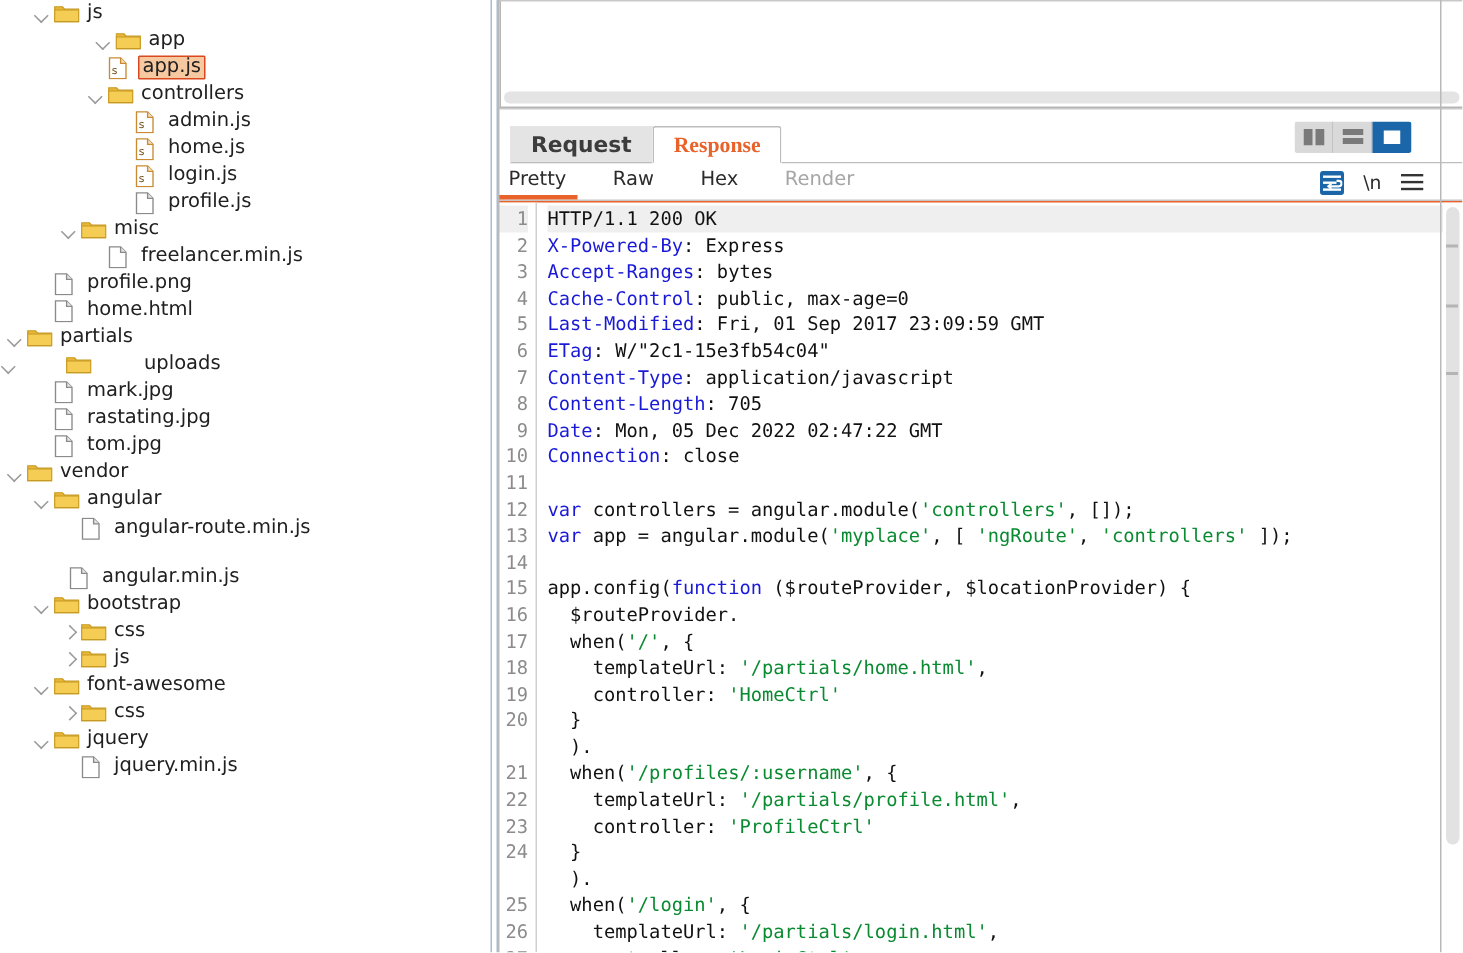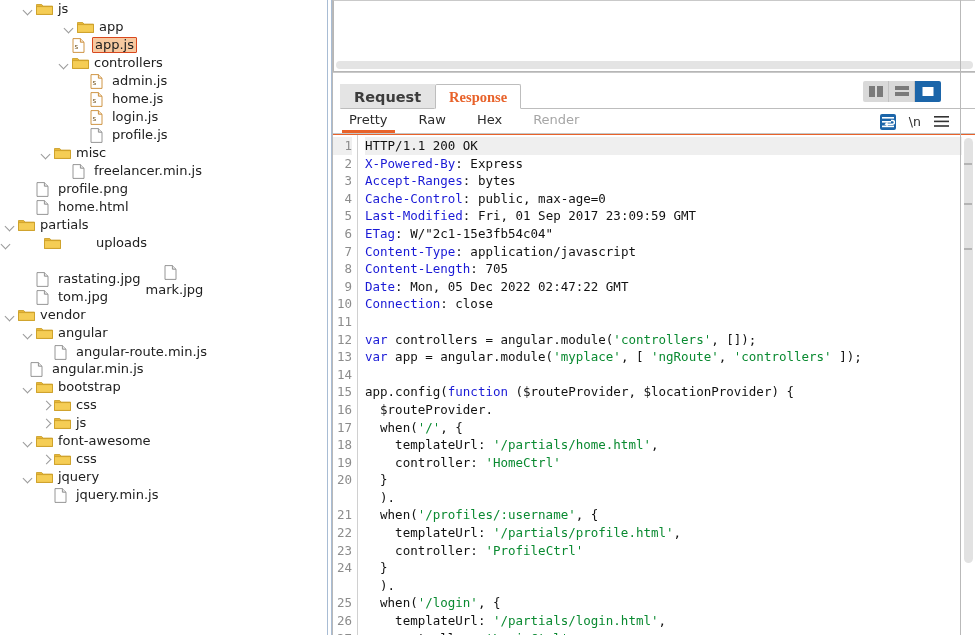--- a/index.html
+++ b/index.html
@@ -148,21 +148,20 @@
   .lt-btn:last-child{border-right:none;}
   .lt-btn.on{background:#1b65a9;}
 
   
   #view-tabs{
     position:relative;
     height:25px;
     display:flex;align-items:center;
     border-bottom:1px solid #c6c6c6;
     background:#ffffff;
-    padding-left:10px;
     box-sizing:border-box;
   }
   .vtab{
     font-size:13px;color:#2b2b2b;
     padding:0 7px;height:24px;line-height:22px;
     margin-right:17px;
     box-sizing:border-box;cursor:pointer;
   }
   .vtab.active{border-bottom:3px solid #e8622a;font-weight:normal;}
   .vtab.disabled{color:#a6a6a6;}
@@ -385,21 +384,21 @@
         <li class="tree-row" style="padding-left: 0; gap: 30px;">
           <span class="twisty down"></span>
           <span class="ico">
             <svg width="17" height="14" viewBox="0 0 17 14">
               <path d="M0.5 2.5 h5.2 l1.4 1.6 h9.4 v8.4 h-16 z" fill="#e8b637" stroke="#c79a22" stroke-width="0.8"></path>
               <path d="M0.5 4.6 h16 v7.8 h-16 z" fill="#f5cd55" stroke="#c79a22" stroke-width="0.7"></path>
             </svg>
           </span>
           <span class="lbl">uploads</span>
         </li>
-        <li class="tree-row" style="padding-left: 22px; flex-direction: column;">
+        <li class="tree-row" style="padding-left: 22px;">
           <span class="twisty"></span>
           <span class="ico">
             <svg width="13" height="15" viewBox="0 0 13 15">
               <path d="M1 0.6 h7.4 l3.6 3.6 v10.2 h-11 z" fill="#ffffff" stroke="#8a8a8a" stroke-width="0.9"></path>
               <path d="M8.4 0.6 v3.6 h3.6" fill="#e4e4e4" stroke="#8a8a8a" stroke-width="0.9"></path>
             </svg>
           </span>
           <span class="lbl">mark.jpg</span>
         </li>
         <li class="tree-row" style="padding-left: 22px;">
@@ -445,21 +444,21 @@
         <li class="tree-row" style="padding-left: 40px; align-items: flex-end;">
           <span class="twisty"></span>
           <span class="ico">
             <svg width="13" height="15" viewBox="0 0 13 15">
               <path d="M1 0.6 h7.4 l3.6 3.6 v10.2 h-11 z" fill="#ffffff" stroke="#8a8a8a" stroke-width="0.9"></path>
               <path d="M8.4 0.6 v3.6 h3.6" fill="#e4e4e4" stroke="#8a8a8a" stroke-width="0.9"></path>
             </svg>
           </span>
           <span class="lbl">angular-route.min.js</span>
         </li>
-        <li class="tree-row" style="padding-left: 16px;">
+        <li class="tree-row" style="padding-left: 32px; margin-top: 16px;">
           <span class="twisty"></span>
           <span class="ico">
             <svg width="13" height="15" viewBox="0 0 13 15">
               <path d="M1 0.6 h7.4 l3.6 3.6 v10.2 h-11 z" fill="#ffffff" stroke="#8a8a8a" stroke-width="0.9"></path>
               <path d="M8.4 0.6 v3.6 h3.6" fill="#e4e4e4" stroke="#8a8a8a" stroke-width="0.9"></path>
             </svg>
           </span>
           <span class="lbl">angular.min.js</span>
         </li>
         <li class="tree-row" style="padding-left: 22px;">

